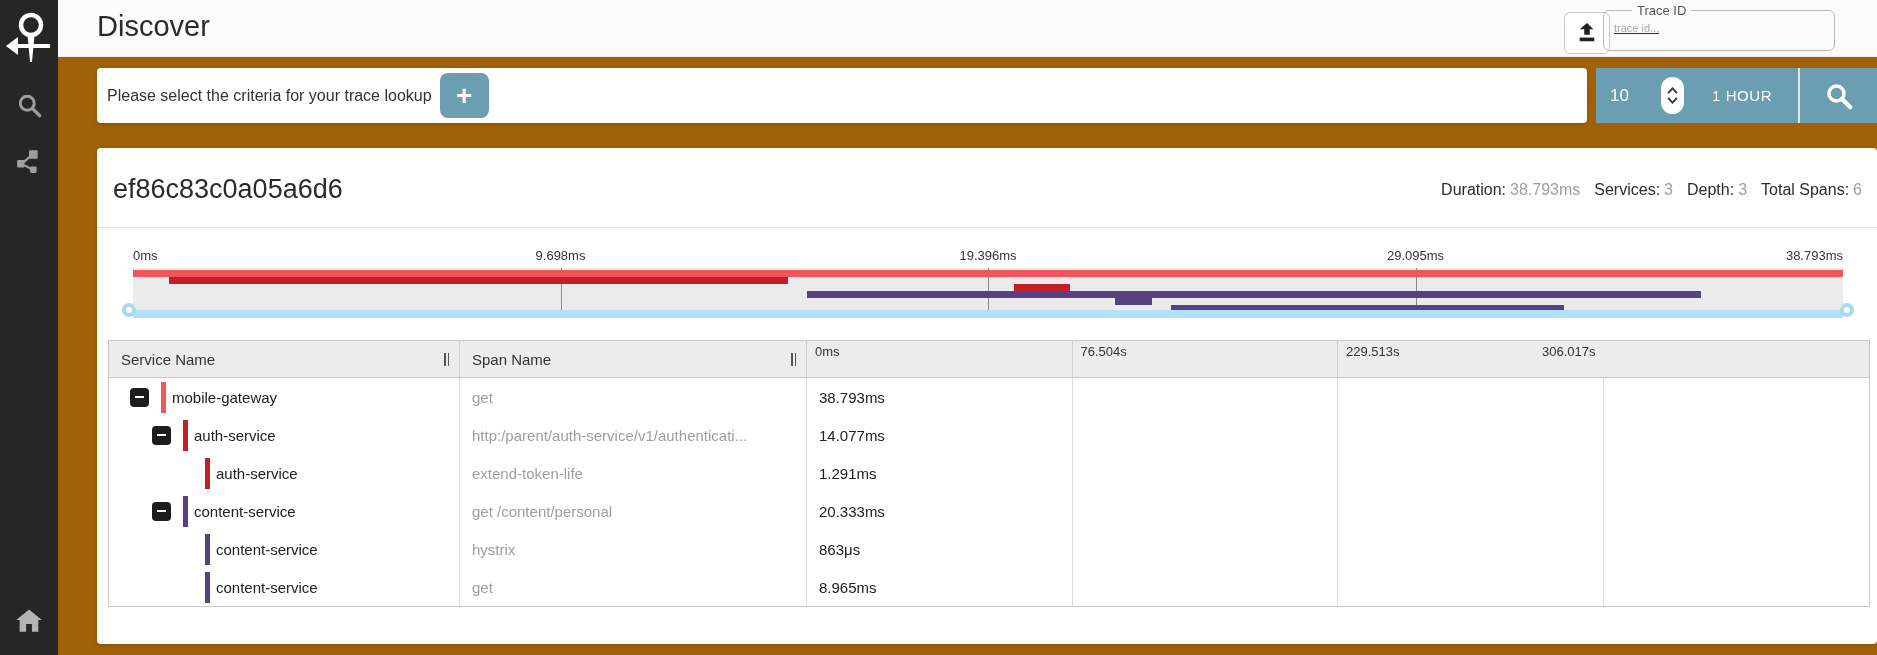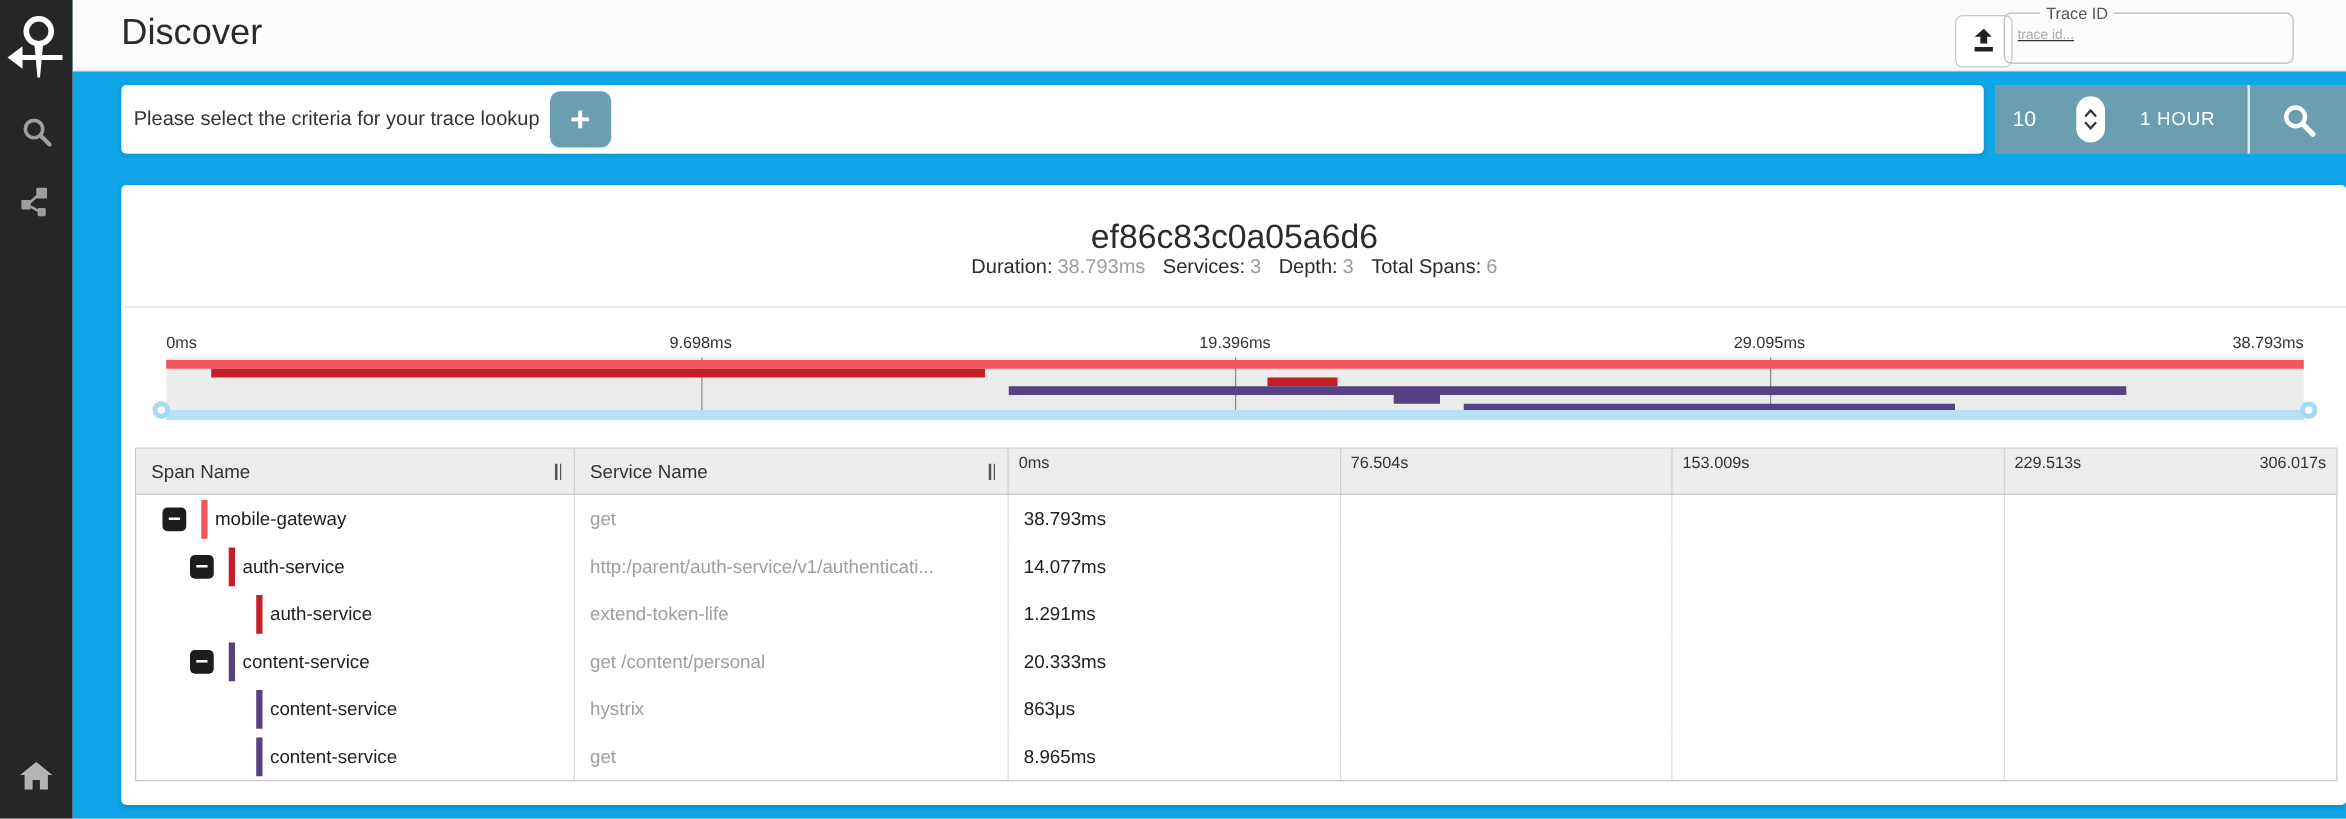--- a/index.html
+++ b/index.html
@@ -9,21 +9,21 @@
   
   .sidebar { position:absolute; left:0; top:0; width:58px; height:655px; background:#262626; z-index:30;
              display:flex; flex-direction:column; align-items:center; }
   .sidebar .logo { margin-top:6px; width:50px; height:58px; }
   .side-icon { width:58px; height:46px; display:flex; align-items:center; justify-content:center; cursor:pointer; }
   .side-icon.search { margin-top:18px; }
   .side-icon.deps { margin-top:10px; }
   .side-icon.home { margin-top:auto; margin-bottom:12px; }
 
   
-  .main { position:absolute; left:58px; top:0; right:0; bottom:0; background:#0ea5e9; }
+  .main { position:absolute; left:58px; top:0; right:0; bottom:0; background:#a16207; }
 
   .topbar { height:57px; background:#fbfbfb; border-bottom:1px solid #ececec; position:relative; }
   .page-title { position:absolute; left:39px; top:10px; font-size:29px; color:#2b2b2b; }
   .upload-btn { position:absolute; right:267px; top:12px; width:46px; height:42px; background:#fff;
                 border:1px solid #c9c9c9; border-radius:6px; display:flex; align-items:center; justify-content:center; cursor:pointer; }
   .traceid-box { position:absolute; right:42px; top:3px; width:232px; height:48px; border:1px solid #b9b9b9;
                  border-radius:6px; background:transparent; }
   .traceid-box legend { margin-left:28px; padding:0 5px; font-size:13px; color:#555; }
   .traceid-box input { border:none; outline:none; background:transparent; width:190px; font-size:11px;
                        padding:0 10px 6px 10px; color:#333;text-decoration:underline; }
@@ -43,21 +43,21 @@
              flex-direction:column; align-items:center; justify-content:center; gap:3px; cursor:pointer; }
   .stepper svg { display:block; }
   .range-lookback { margin-left:28px; font-size:15px; letter-spacing:0.6px; }
   .range-divider { margin-left:26px; width:2px; height:55px; background:#f2f4f5; opacity:0.85; }
   .range-search { flex:1; display:flex; align-items:center; justify-content:center; cursor:pointer; }
 
   
   .trace-card { position:absolute; left:39px; right:0; top:148px; height:496px; background:#fff; border-radius:4px;
                 box-shadow:0 1px 4px rgba(0,0,0,0.18); }
   .trace-head { display:flex; justify-content:space-between; align-items:center; padding:26px 15px 22px 16px;
-                border-bottom:1px solid #e0e0e0;flex-direction:column; }
+                border-bottom:1px solid #e0e0e0; }
   .trace-id { font-size:27px; color:#2b2b2b; }
   .trace-stats { display:flex; gap:14px; font-size:16px; }
   .stat-label { color:#2b2b2b; }
   .stat-value { color:#9e9e9e; margin-left:4px; }
 
   
   .minimap { margin:20px 34px 0 36px; position:relative; }
   .mm-ticks { position:relative; height:17px; font-size:13px; color:#333; margin-bottom:3px; }
   .mm-tick { position:absolute; top:0; }
   .mm-tick.t0 { left:0; }
@@ -208,43 +208,40 @@
         <div class="mm-slider">
           <div class="mm-handle left"></div>
           <div class="mm-handle right"></div>
         </div>
       </div>
     </div>
 
     <div class="span-table">
       <div class="tr thead">
         <div class="th">
+          <span>Service Name</span>
+          <span class="resize">
+              <i></i>
+              <i></i>
+            </span>
+        </div>
+        <div class="th">
           <span>Span Name</span>
-          <span class="resize">
-              <i></i>
-              <i></i>
-            </span>
-        </div>
-        <div class="th">
-          <span>Service Name</span>
           <span class="resize">
               <i></i>
               <i></i>
             </span>
         </div>
         <div class="th-time">
             <span>0ms</span>
           </div>
         <div class="th-time">
             <span>76.504s</span>
           </div>
         <div class="th-time">
-            <span>153.009s</span>
-          </div>
-        <div class="th-time">
           <span>229.513s</span>
             <span class="spacer"></span>
             <span>306.017s</span>
         </div>
       </div>
 
       <div class="tr tbody-row">
         <div class="td-service indent-0">
           <div class="collapse-btn">
               <i></i>

